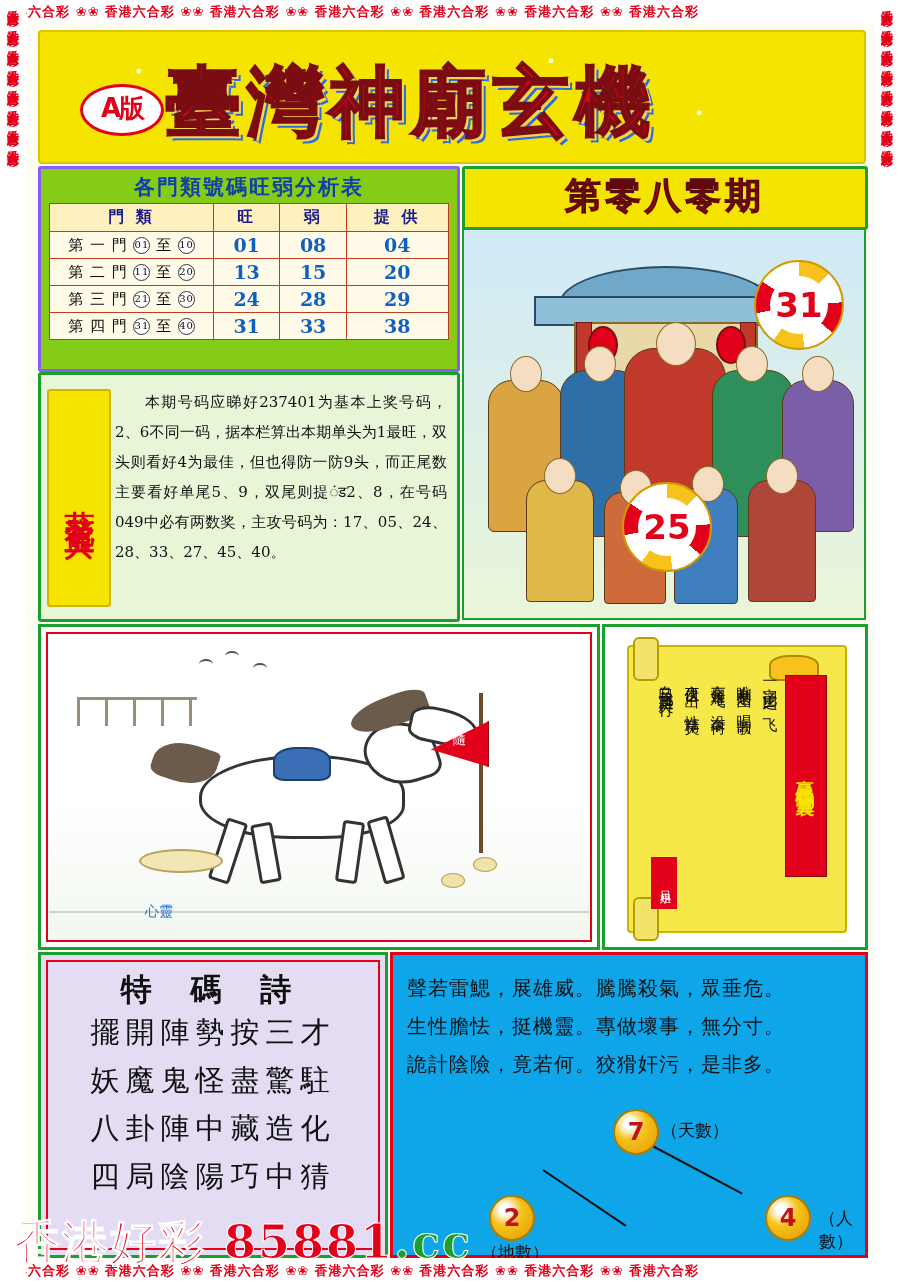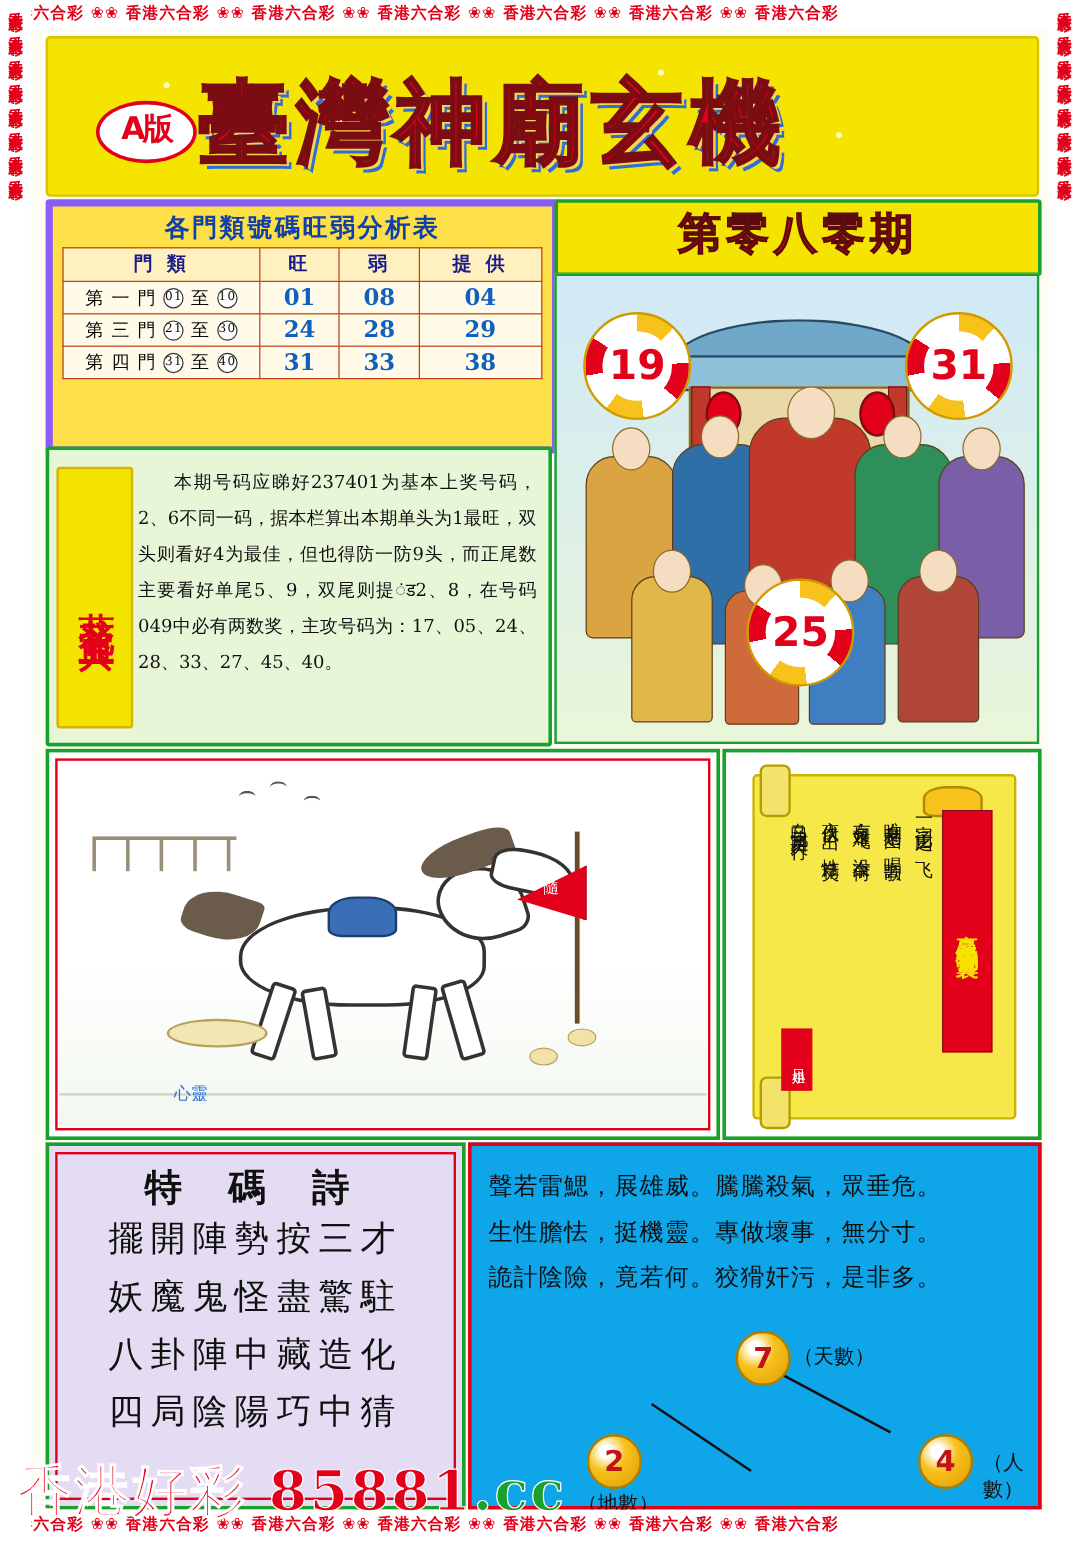--- a/index.html
+++ b/index.html
@@ -59,21 +59,21 @@
     font-family:"DejaVu Serif","Liberation Serif",serif;
     font-size:76px;font-weight:bold;color:#e2001a;
     letter-spacing:6px;line-height:100px;white-space:nowrap;
     -webkit-text-stroke:2px #7a0d12;
     text-shadow:3px 3px 0 #ffd34d, 5px 5px 0 #2a6fd6;
   }
 
   
   .tablebox{
     position:absolute;left:12px;top:142px;width:416px;height:200px;
-    background:#fde047;border:6px solid #8b5cf6;border-radius:3px;
+    background:#84cc16;border:3px solid #8b5cf6;border-radius:3px;
   }
   .tablebox h3{
     margin:0;padding:4px 0 2px;text-align:center;color:#1040a8;
     font-size:21px;font-weight:bold;letter-spacing:2px;
     font-family:"DejaVu Serif","Liberation Serif",serif;
   }
   table.anal{
     width:96%;margin:0 auto;border-collapse:collapse;
     font-family:"DejaVu Serif","Liberation Serif",serif;
   }
@@ -331,20 +331,31 @@
               <span class="circ">01</span>
               <span>至</span>
               <span class="circ">10</span>
             </td>
             <td class="num">01</td>
             <td class="num">08</td>
             <td class="num">04</td>
           </tr>
           <tr>
             <td class="lbl">
+              <span>第 二 門</span>
+              <span class="circ">11</span>
+              <span>至</span>
+              <span class="circ">20</span>
+            </td>
+            <td class="num">13</td>
+            <td class="num">15</td>
+            <td class="num">20</td>
+          </tr>
+          <tr>
+            <td class="lbl">
               <span>第 三 門</span>
               <span class="circ">21</span>
               <span>至</span>
               <span class="circ">30</span>
             </td>
             <td class="num">24</td>
             <td class="num">28</td>
             <td class="num">29</td>
           </tr>
           <tr>
@@ -394,23 +405,20 @@
 
       <div class="godrobe" style="left:62px;top:250px;width:66px;height:120px;background:#e0b84a;border-radius:20px 20px 4px 4px;"></div>
       <div class="godhead" style="left:80px;top:228px;"></div>
       <div class="godrobe" style="left:140px;top:262px;width:60px;height:110px;background:#cf6b3a;border-radius:18px 18px 4px 4px;"></div>
       <div class="godhead" style="left:156px;top:240px;"></div>
       <div class="godrobe" style="left:210px;top:258px;width:62px;height:114px;background:#3f7fbf;border-radius:18px 18px 4px 4px;"></div>
       <div class="godhead" style="left:228px;top:236px;"></div>
       <div class="godrobe" style="left:284px;top:250px;width:66px;height:120px;background:#b0453a;border-radius:20px 20px 4px 4px;"></div>
       <div class="godhead" style="left:302px;top:228px;"></div>
 
-      <div class="disc" style="left:22px;top:30px;">
-        <div class="inner-d">19</div>
-      </div>
       <div class="disc" style="left:290px;top:30px;">
         <div class="inner-d">31</div>
       </div>
       <div class="disc" style="left:158px;top:252px;">
         <div class="inner-d">25</div>
       </div>
     </div>
 
     <div class="sunbox">
       <div class="sunlabel">葵花宝典</div>

